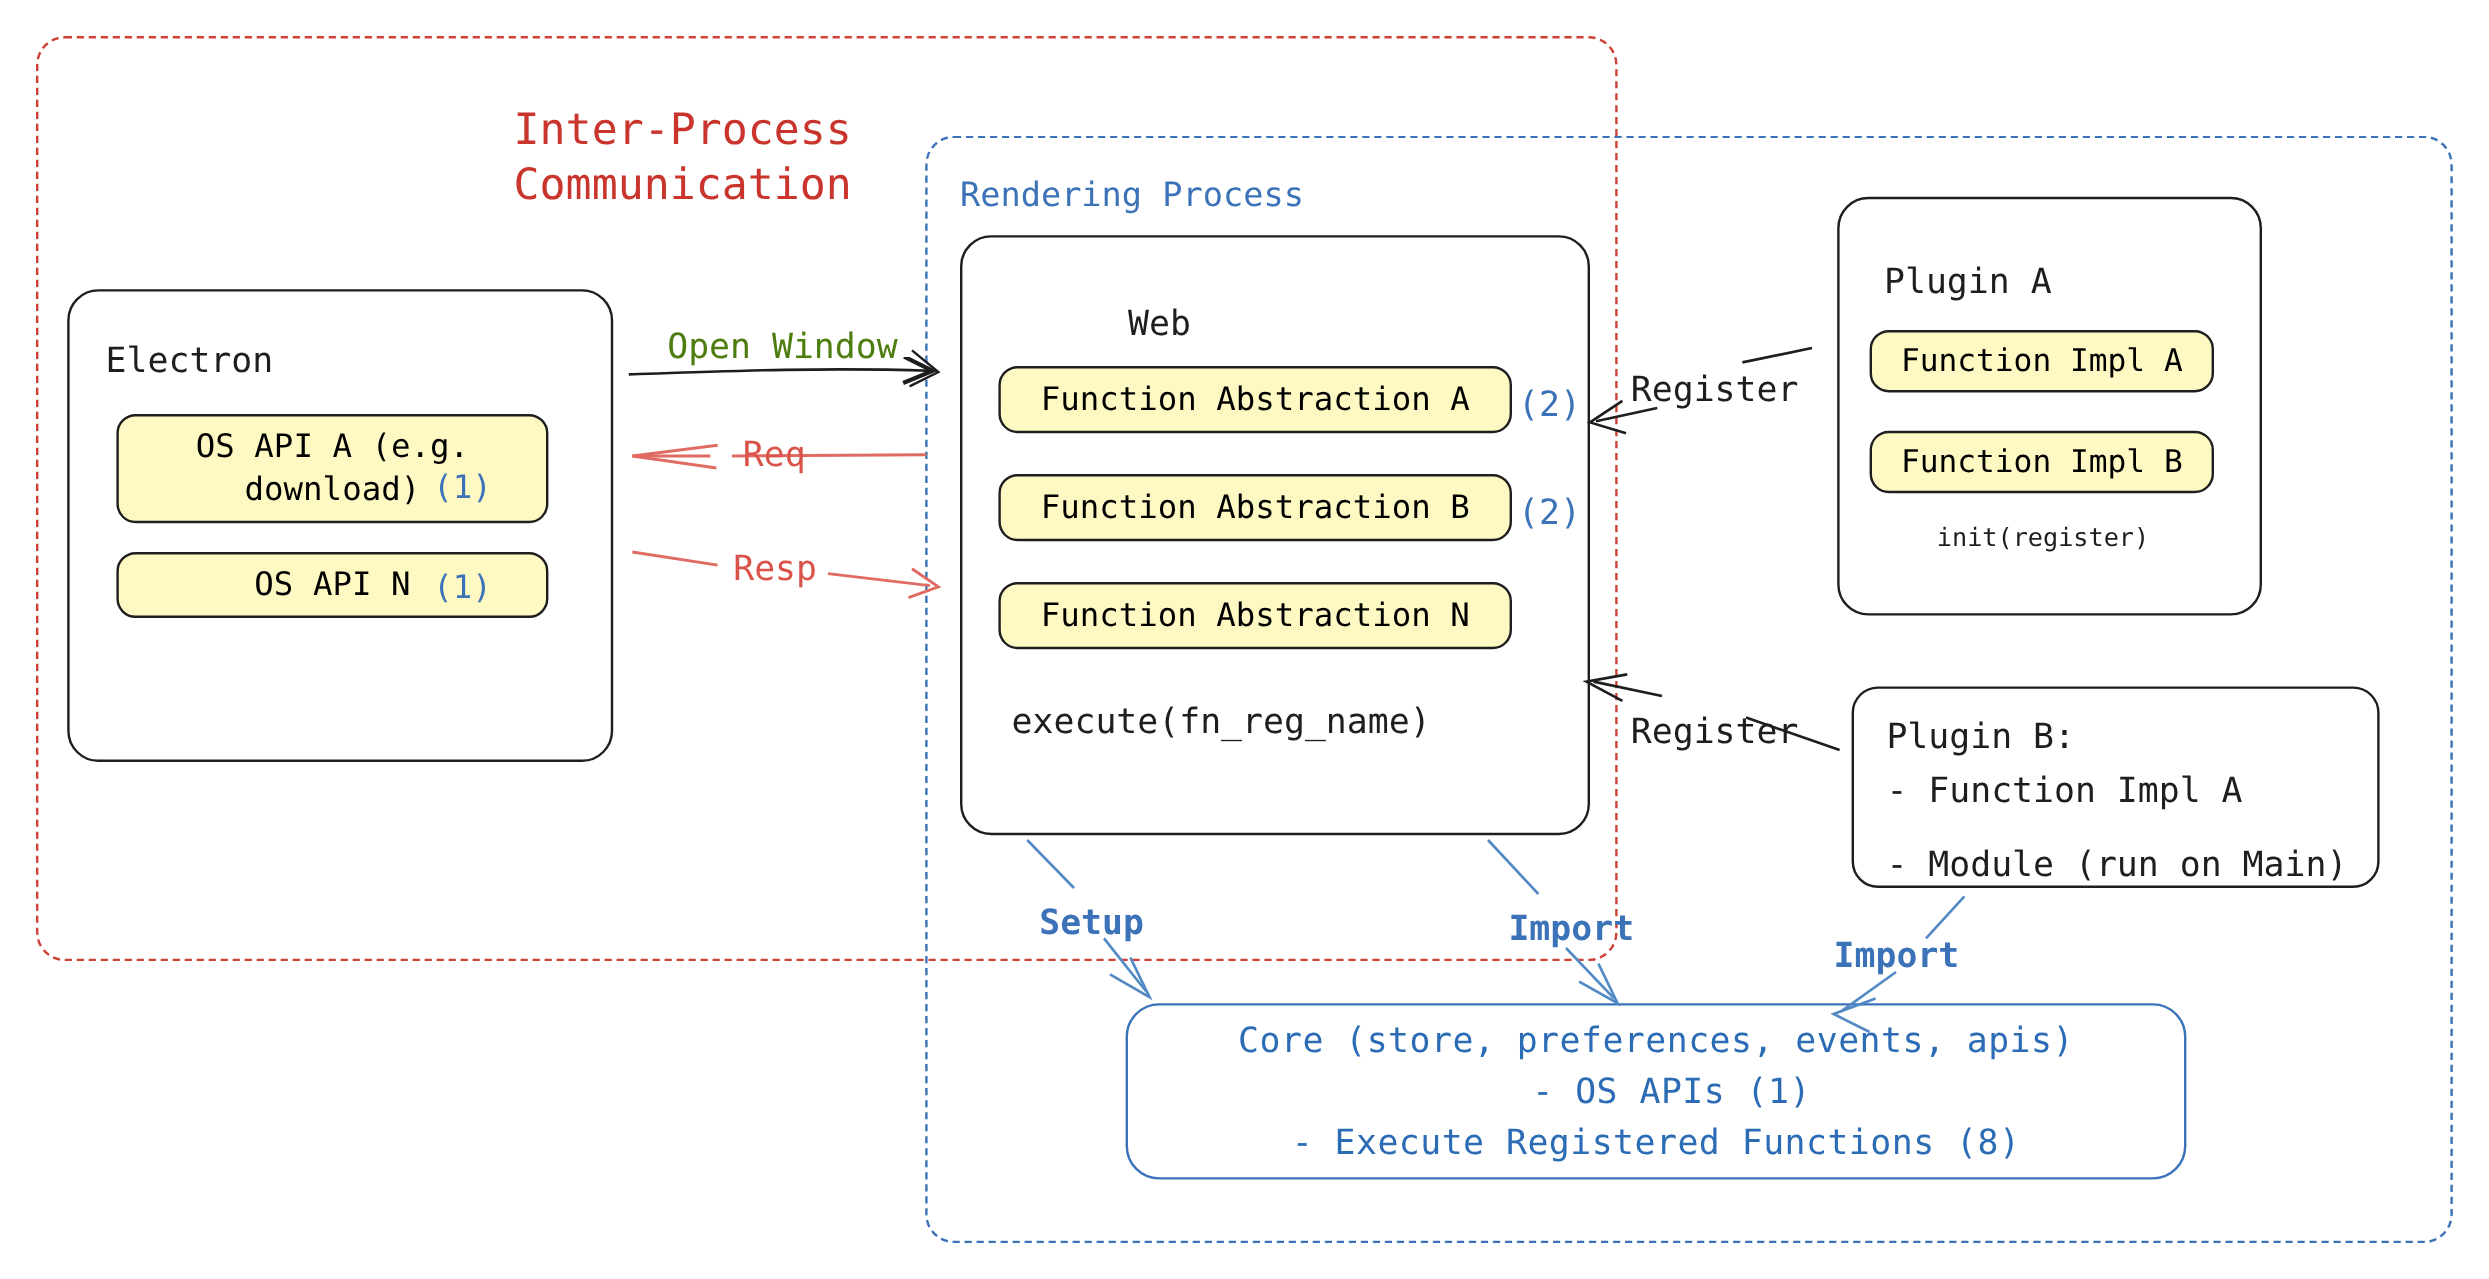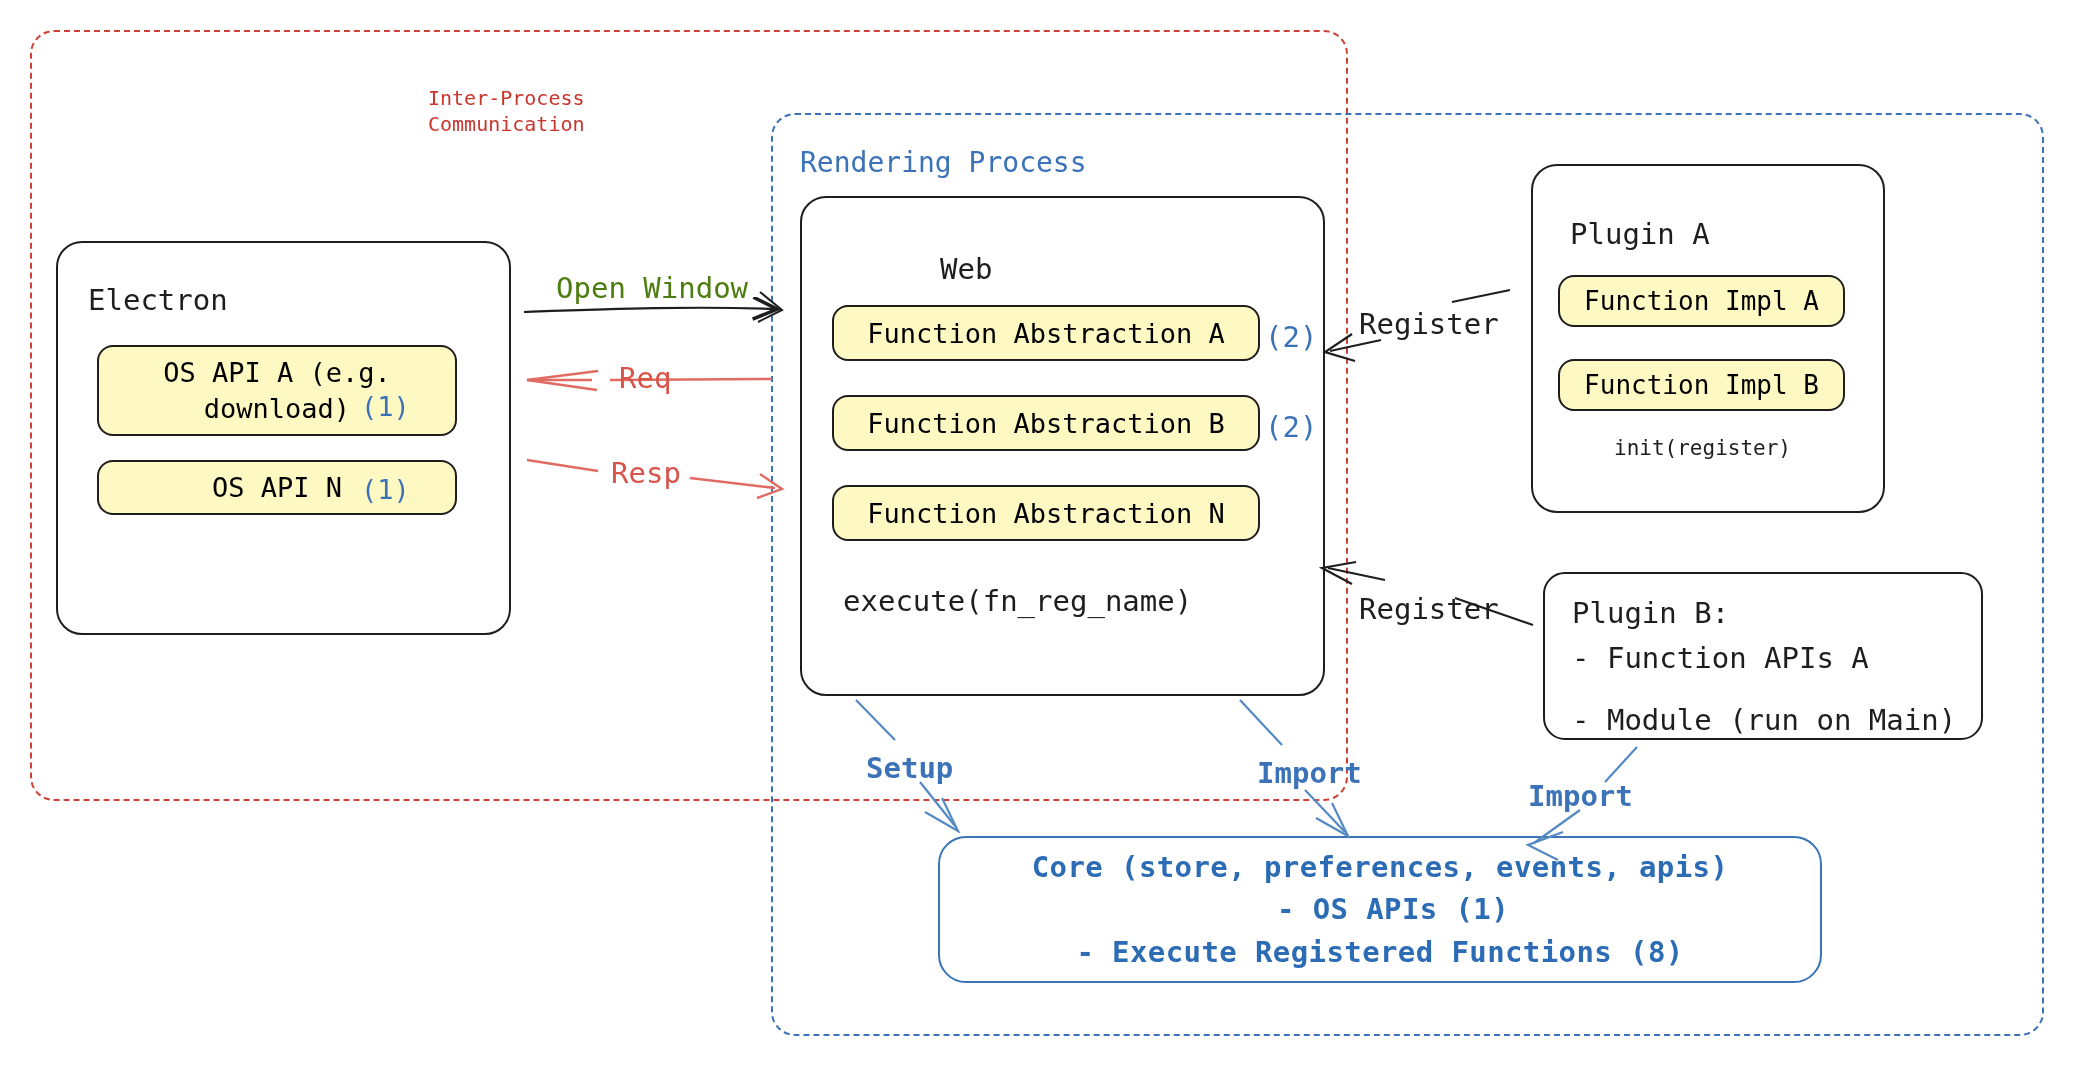--- a/index.html
+++ b/index.html
@@ -55,21 +55,21 @@
     border-radius: 28px;
     background: #ffffff;
     display: flex;
     flex-direction: column;
     align-items: center;
     justify-content: center;
     color: #2c6cb5;
   }
   .core-line {
     white-space: pre;
-    font-weight: bold;
+    font-weight: normal;
     letter-spacing: 0.4px;
     line-height: 1.45;
   }
   .dashed-red {
     position: absolute;
     box-sizing: border-box;
     border: 2.2px dashed #cf4136;
     border-radius: 24px;
     background: transparent;
   }
@@ -88,21 +88,21 @@
 </style>
 </head>
 <body>
 
 <div id="canvas">
 
   <div class="dashed-red" style="left:30px; top:30px; width:1318px; height:771px;"></div>
 
   <div class="dashed-blue" style="left:771px; top:113px; width:1273px; height:923px;"></div>
 
-  <div class="lbl red-txt" style="left:428px; top:86px; font-size:20px;">Inter-Process
+  <div class="lbl red-txt" style="left:428px; top:86px; font-size:36px;">Inter-Process
 Communication</div>
 
   <div class="lbl blue-txt" style="left:800px; top:145px; font-size:28px;">Rendering Process</div>
 
   <div class="box" style="left:56px; top:241px; width:455px; height:394px;"></div>
   <div class="lbl" style="left:88px; top:282px; font-size:29px;">Electron</div>
 
   <div class="inner-box" style="left:97px; top:345px; width:360px; height:91px;">
     <span style="font-size:27px; text-align:center; white-space:pre; line-height:1.3;">OS API A (e.g.
 download)</span>
@@ -141,21 +141,21 @@
   </div>
 
   <div class="inner-box" style="left:1558px; top:359px; width:287px; height:52px;">
     <span style="font-size:26px;">Function Impl B</span>
   </div>
 
   <div class="lbl" style="left:1570px; top:435px; font-size:21px;margin-left:44px;">init(register)</div>
 
   <div class="box" style="left:1543px; top:572px; width:440px; height:168px; border-radius:22px;"></div>
   <div class="lbl" style="left:1572px; top:595px; font-size:29px;">Plugin B:</div>
-  <div class="lbl" style="left:1572px; top:640px; font-size:29px;">- Function APIs A</div>
+  <div class="lbl" style="left:1572px; top:640px; font-size:29px;">- Function Impl A</div>
   <div class="lbl" style="left:1572px; top:685px; font-size:29px;margin-top:17px;">- Module (run on Main)</div>
 
   <div class="core-box" style="left:938px; top:836px; width:884px; height:147px;">
     <div class="core-line" style="font-size:29px;">Core (store, preferences, events, apis)</div>
     <div class="core-line" style="font-size:29px;margin-left:26px;">- OS APIs (1)</div>
     <div class="core-line" style="font-size:29px;">- Execute Registered Functions (8)</div>
   </div>
 
   <svg class="svg-layer" viewBox="0 0 2074 1066" xmlns="http://www.w3.org/2000/svg">
     <defs>

